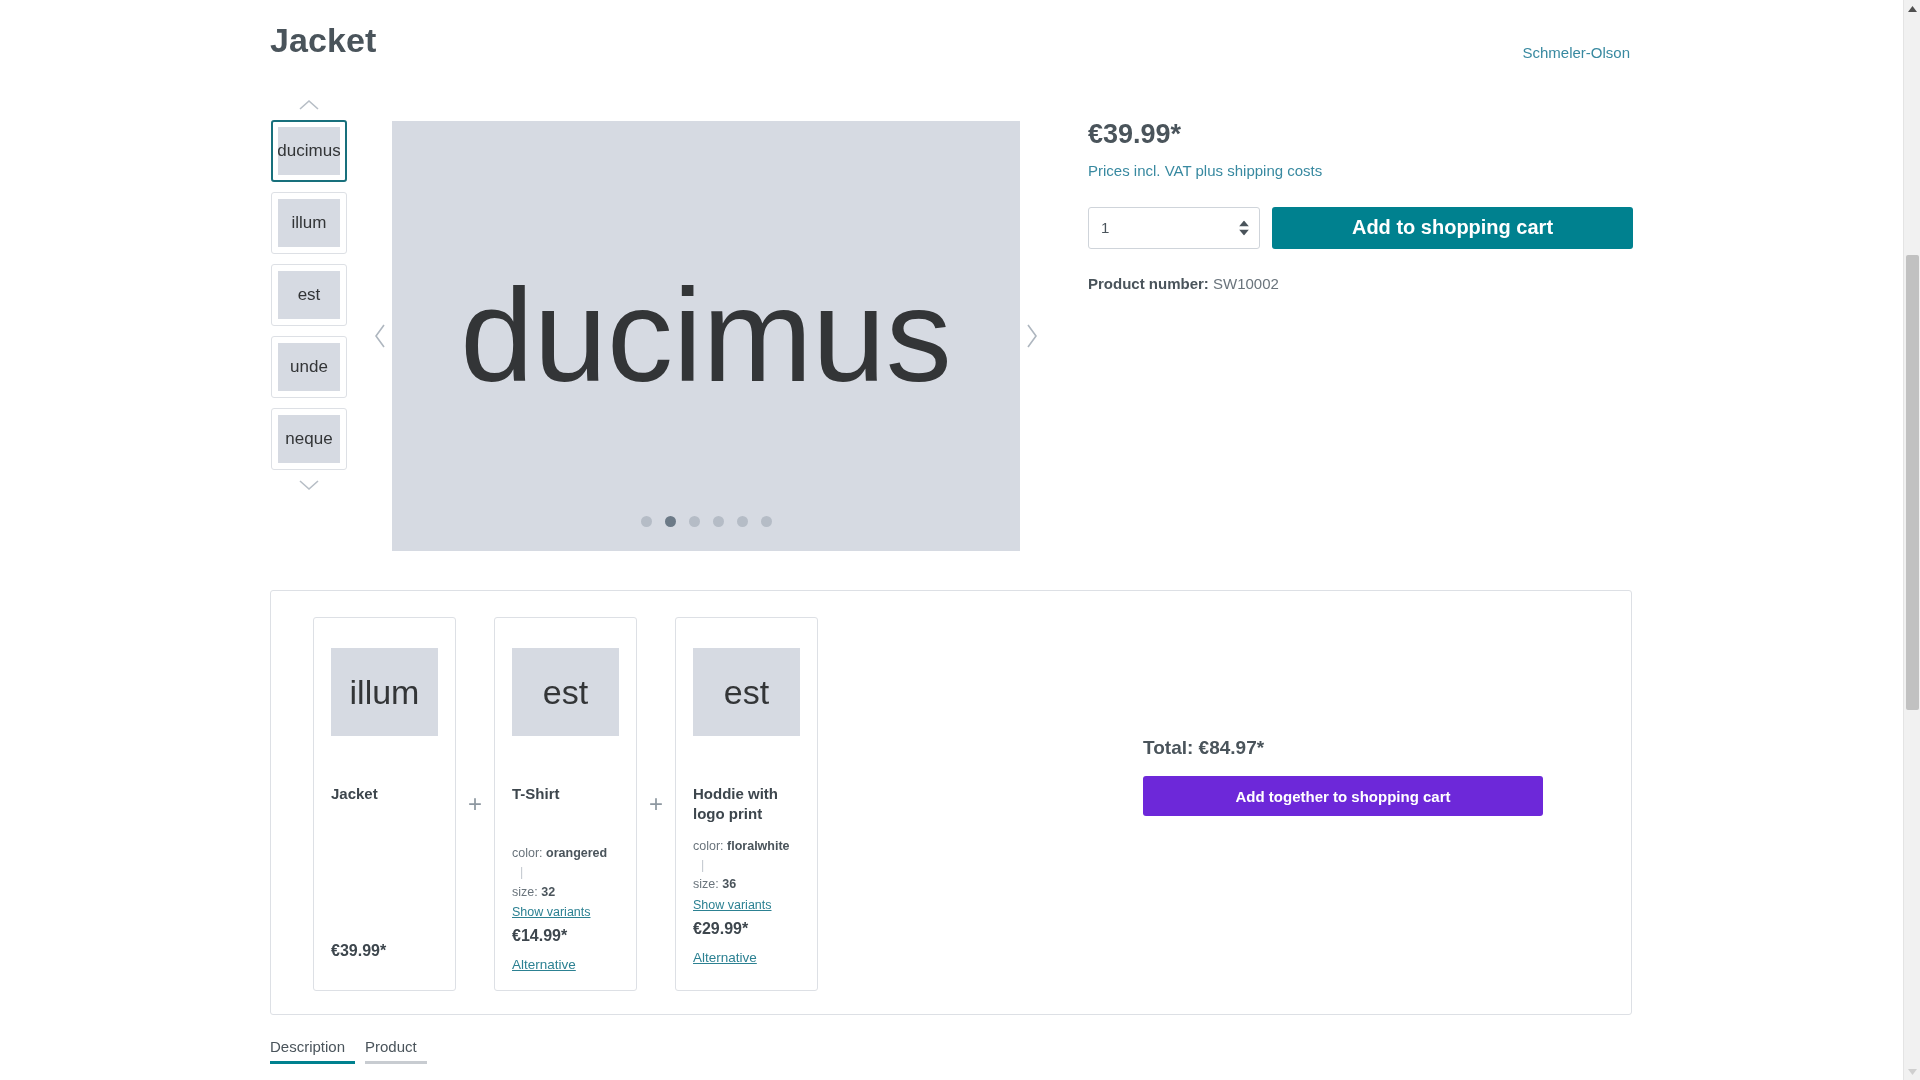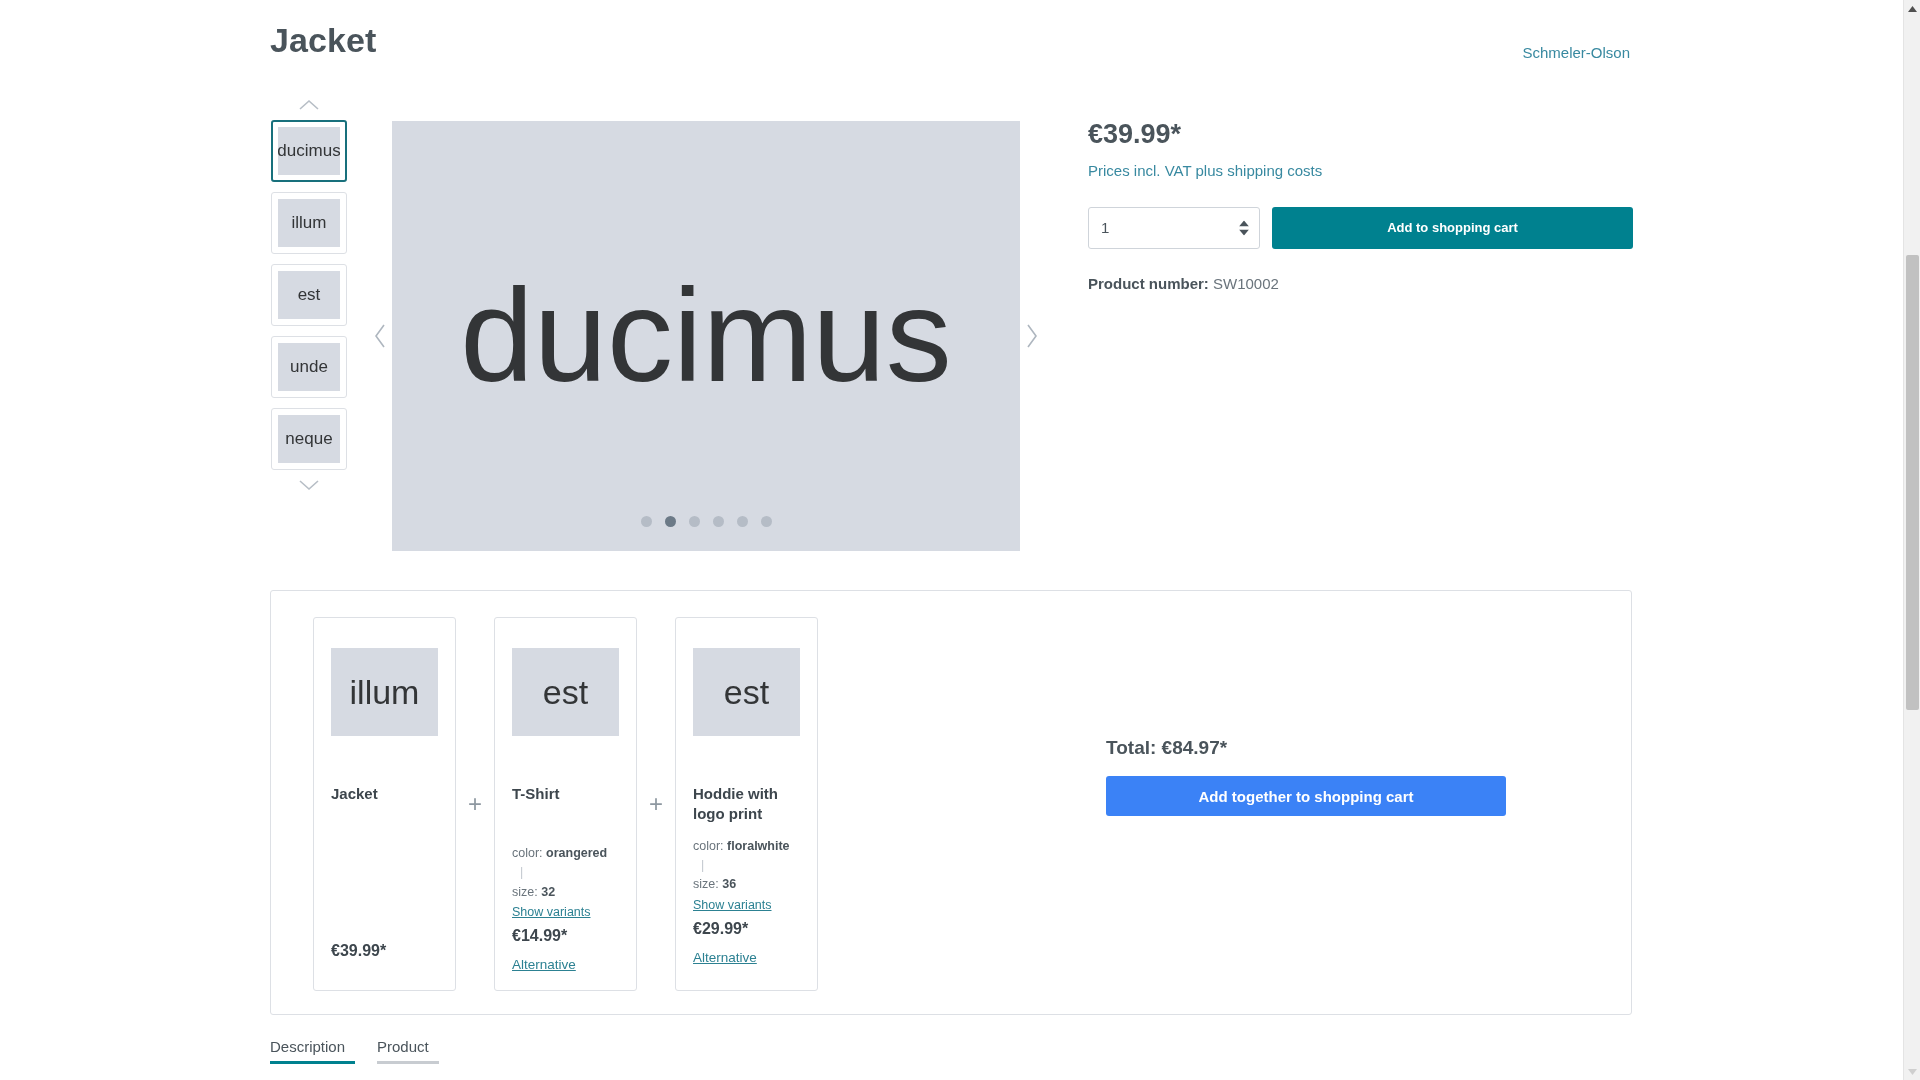--- a/index.html
+++ b/index.html
@@ -215,21 +215,21 @@
     flex-direction: column;
     gap: 3px;
   }
   .btn-cart {
     flex: 1;
     height: 42px;
     background: #00818f;
     color: #fff;
     border: none;
     border-radius: 3px;
-    font-size: 13px;
+    font-size: 20px;
     font-weight: bold;
     cursor: pointer;
     font-family: "Liberation Sans", sans-serif;
   }
   .product-number {
     font-size: 15px;
     color: #4a545b;
     margin: 0;
   }
   .product-number b { font-weight: bold; margin-top: 40px; }
@@ -322,50 +322,50 @@
     justify-content: center;
     align-self: stretch;
     font-size: 24px;
     color: #8e98a1;
     font-weight: 300;
     user-select: none;
   }
 
   .bundle-right {
     position: absolute;
-    left: 835px;
+    left: 872px;
     top: 146px;
     width: 400px;
   }
   .bundle-total {
     font-size: 19px;
     font-weight: bold;
     color: #4a545b;
     margin: 0 0 17px 0;
   }
   .btn-bundle {
     width: 400px;
     height: 40px;
-    background: #3b82f6;
+    background: #6d28d9;
     color: #fff;
     border: none;
     border-radius: 3px;
     font-size: 15px;
     font-weight: bold;
     cursor: pointer;
     font-family: "Liberation Sans", sans-serif;
   }
 
   
   .tabs {
     position: absolute;
     left: 270px;
     top: 1038px;
     display: flex;
-    gap: 12px;
+    gap: 0;
   }
   .tab {
     font-size: 15px;
     color: #4a545b;
     padding: 0 10px 9px 0;
     margin-right: 10px;
     cursor: pointer;
     position: relative;
   }
   .tab .tab-underline {

